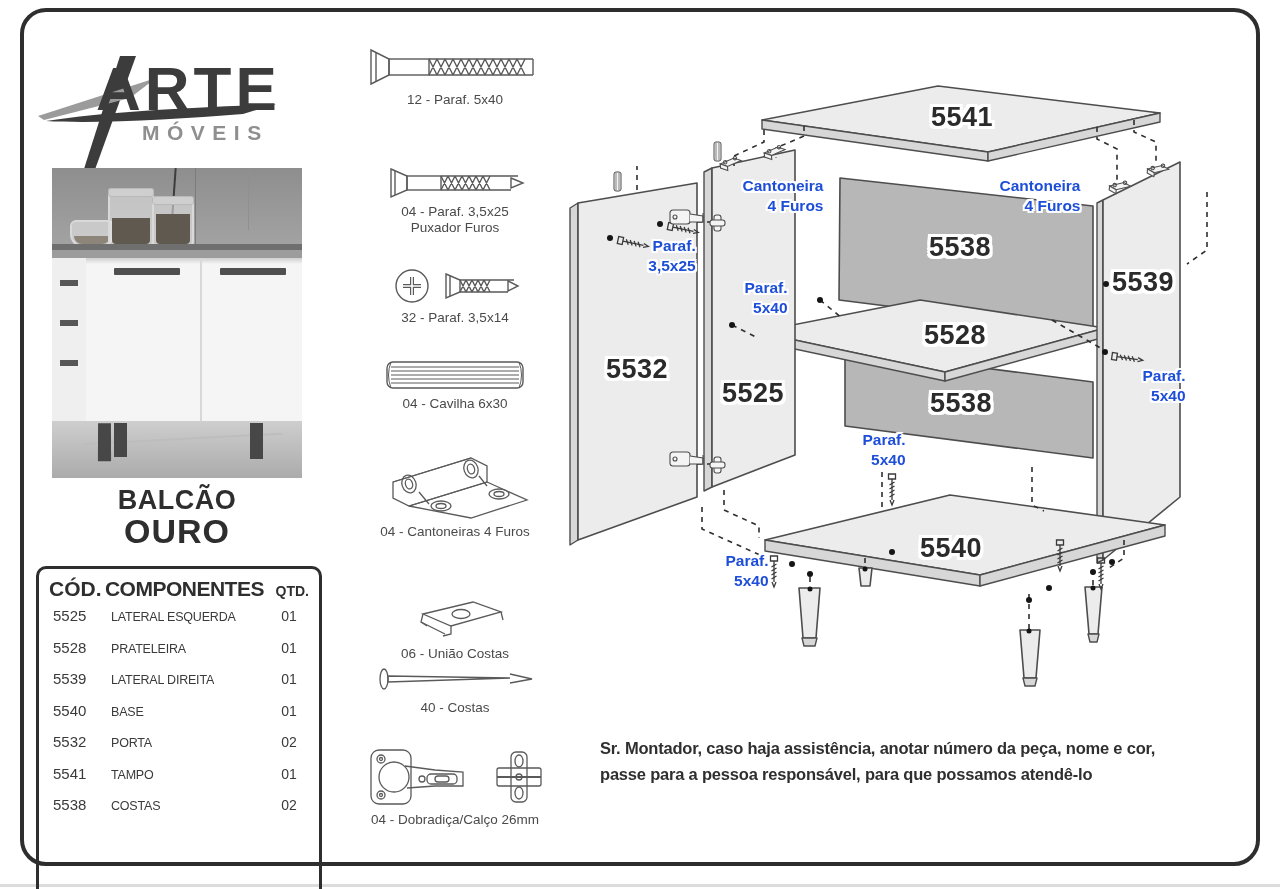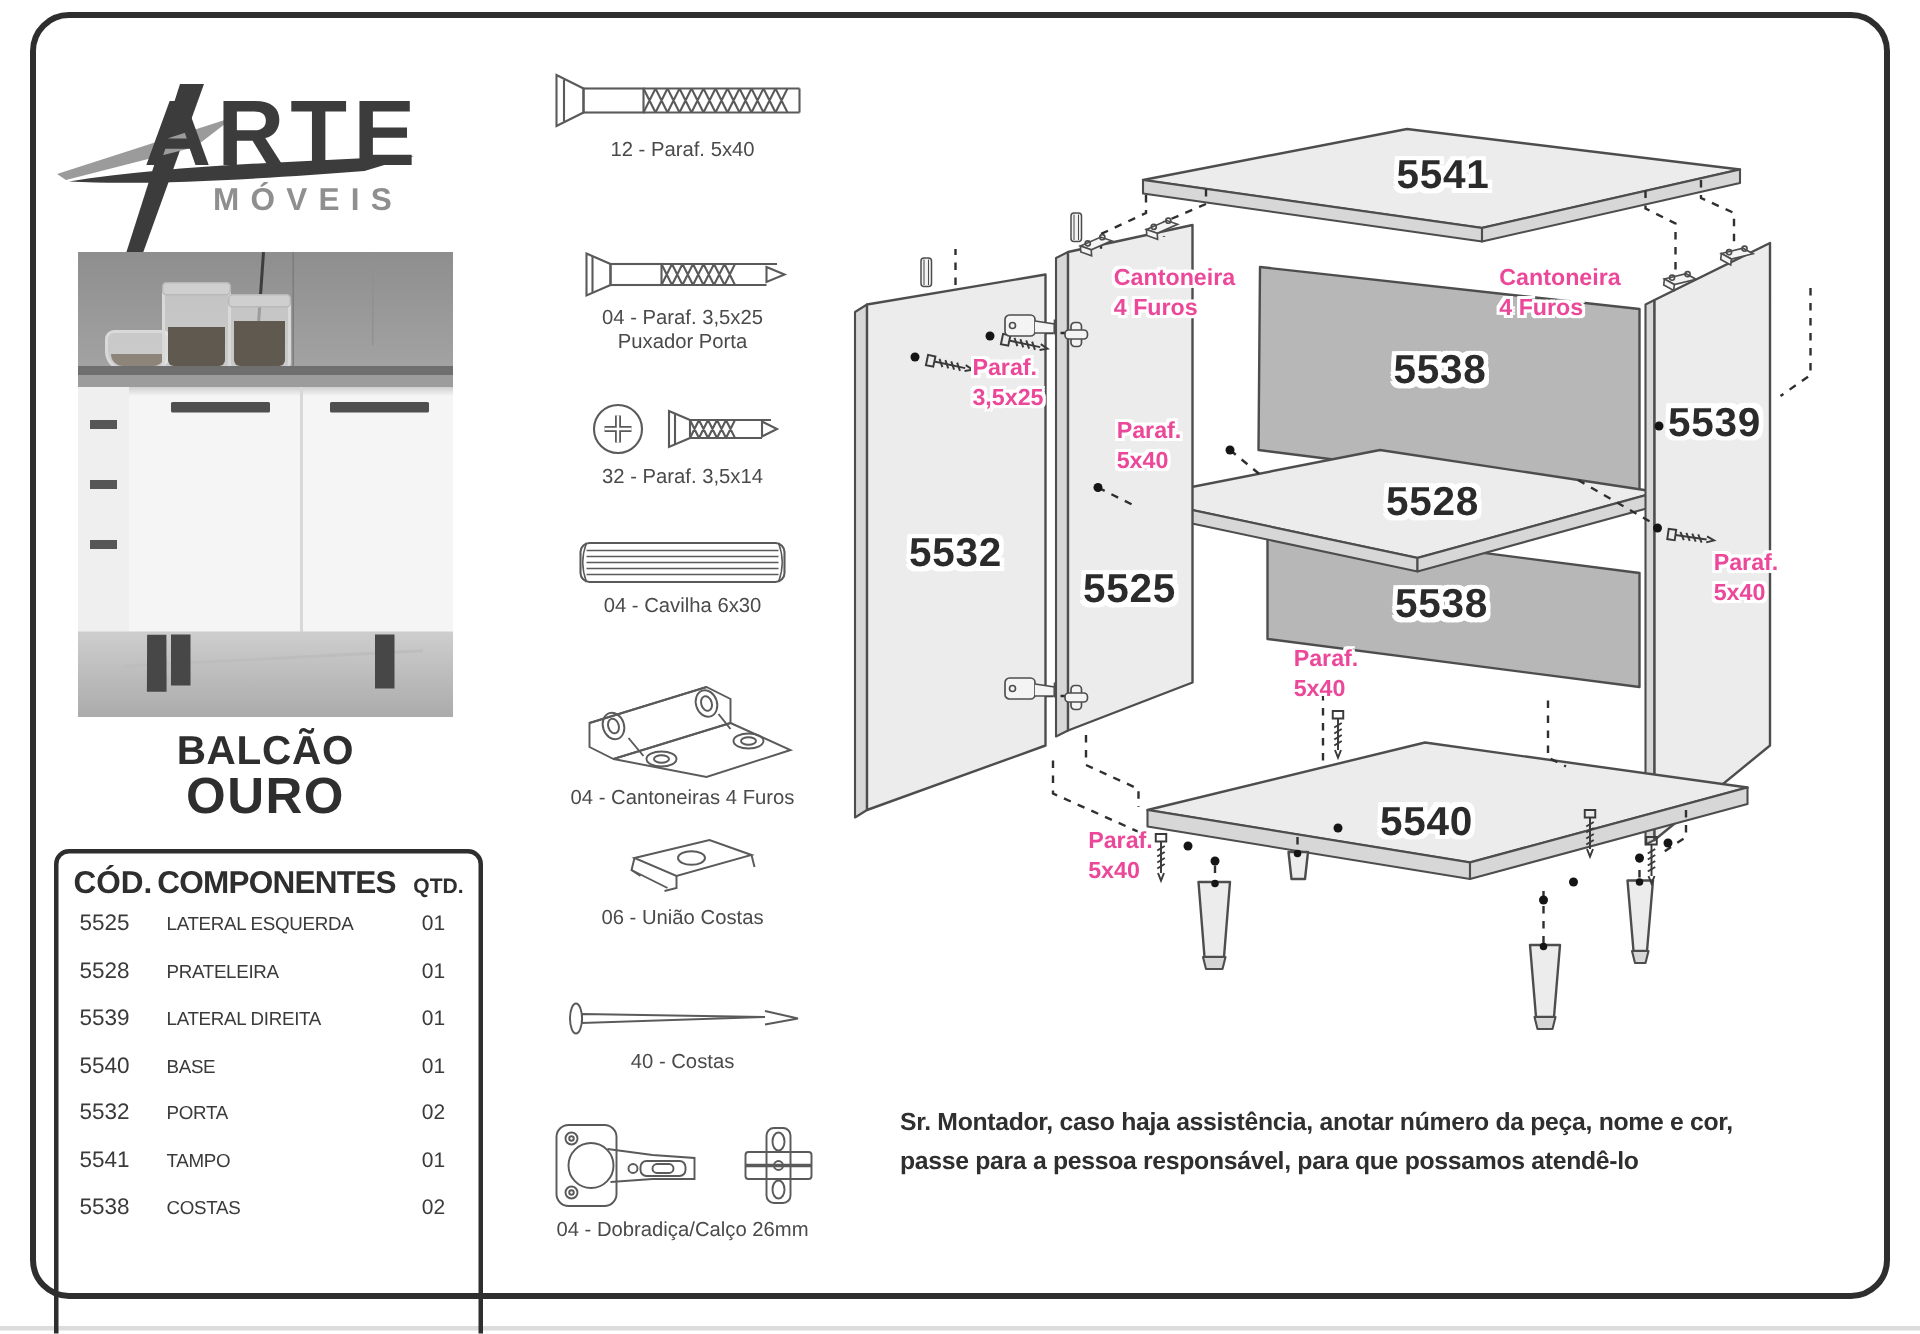--- a/index.html
+++ b/index.html
@@ -66,22 +66,22 @@
   .hw-cap{font-size:13.5px;line-height:16px;margin-top:4px;color:#4a4a4a;}
   
   .diagram{position:absolute;left:552px;top:72px;width:700px;height:650px;}
   .labels{position:absolute;left:0;top:0;width:1280px;height:889px;pointer-events:none;}
   .plabel{
     position:absolute;transform:translate(-50%,-50%);
     font-size:27px;font-weight:bold;color:#2b2b2b;letter-spacing:.5px;white-space:nowrap;
     text-shadow:-3px -3px 0 #fff,3px -3px 0 #fff,-3px 3px 0 #fff,3px 3px 0 #fff,0 -3px 0 #fff,0 3px 0 #fff,-3px 0 0 #fff,3px 0 0 #fff;
   }
   .alabel{
-    position:absolute;transform:translate(-50%,0);text-align:left;
-    font-size:15.5px;font-weight:bold;color:#ec4899;line-height:20px;white-space:nowrap;
+    position:absolute;transform:translate(-50%,0);text-align:right;
+    font-size:15.5px;font-weight:bold;color:#1d4ed8;line-height:20px;white-space:nowrap;
     text-shadow:-2px -2px 0 #fff,2px -2px 0 #fff,-2px 2px 0 #fff,2px 2px 0 #fff,0 -2px 0 #fff,0 2px 0 #fff,-2px 0 0 #fff,2px 0 0 #fff;
   }
   
   .note{
     position:absolute;left:600px;top:735px;width:640px;text-align:left;
     font-size:16.5px;font-weight:bold;color:#2f2f2f;line-height:26px;letter-spacing:-0.2px;
   }
 </style>
 </head>
 <body>
@@ -198,21 +198,21 @@
 <div class="hw-item" style="top:166px;">
   <svg width="140" height="34" viewBox="0 0 140 34" fill="none" stroke="#5a5a5a" stroke-width="1.4">
     <polygon points="6,3 22,10 22,24 6,31"></polygon>
     <line x1="10" y1="5" x2="10" y2="29"></line>
     <rect x="22" y="10" width="34" height="14"></rect>
     <path d="M56,10 l7,14 m0,-14 l-7,14 m7,-14 l7,14 m0,-14 l-7,14 m7,-14 l7,14 m0,-14 l-7,14 m7,-14 l7,14 m0,-14 l-7,14 m7,-14 l7,14 m0,-14 l-7,14 m7,-14 l7,14 m0,-14 l-7,14 m7,-14 l7,14 m0,-14 l-7,14"></path>
     <path d="M56,10 h77 m-77,14 h70"></path>
     <polygon points="126,12 138,17 126,22"></polygon>
   </svg>
   <div class="hw-cap">04 - Paraf. 3,5x25</div>
-  <div class="hw-cap" style="margin-top:0;">Puxador Porta</div>
+  <div class="hw-cap" style="margin-top:0;">Puxador Furos</div>
 </div>
 
 <div class="hw-item" style="top:266px;">
   <svg width="130" height="40" viewBox="0 0 130 40" fill="none" stroke="#5a5a5a" stroke-width="1.4">
     <circle cx="22" cy="20" r="16"></circle>
     <path d="M22,11 v18 M13,20 h18" stroke-width="4"></path>
     <path d="M22,11 v18 M13,20 h18" stroke="#fff" stroke-width="1.6"></path>
     <polygon points="56,8 70,14 70,26 56,32"></polygon>
     <line x1="60" y1="10" x2="60" y2="30"></line>
     <path d="M70,14 l6,12 m0,-12 l-6,12 m6,-12 l6,12 m0,-12 l-6,12 m6,-12 l6,12 m0,-12 l-6,12 m6,-12 l6,12 m0,-12 l-6,12 m6,-12 l6,12 m0,-12 l-6,12"></path>
@@ -242,21 +242,21 @@
     <path d="M34,58 L96,70 L152,52 L112,34"></path>
     <ellipse cx="66" cy="58" rx="10" ry="5"></ellipse>
     <ellipse cx="66" cy="58" rx="5" ry="2.5"></ellipse>
     <ellipse cx="124" cy="46" rx="10" ry="5"></ellipse>
     <ellipse cx="124" cy="46" rx="5" ry="2.5"></ellipse>
     <path d="M44,44 l10,12 M104,28 l8,10"></path>
   </svg>
   <div class="hw-cap">04 - Cantoneiras 4 Furos</div>
 </div>
 
-<div class="hw-item" style="top:554px;">
+<div class="hw-item" style="top:596px;">
   <svg width="120" height="46" viewBox="0 0 120 46" fill="none" stroke="#5a5a5a" stroke-width="1.3">
     <polygon points="28,18 78,6 106,16 56,30"></polygon>
     <ellipse cx="66" cy="18" rx="9" ry="4.5"></ellipse>
     <path d="M28,18 l-2,8 l6,4 M56,30 l0,8 l-8,2 M106,16 l2,8"></path>
     <path d="M26,26 l24,12"></path>
   </svg>
   <div class="hw-cap">06 - União Costas</div>
 </div>
 
 <div class="hw-item" style="top:666px;">

